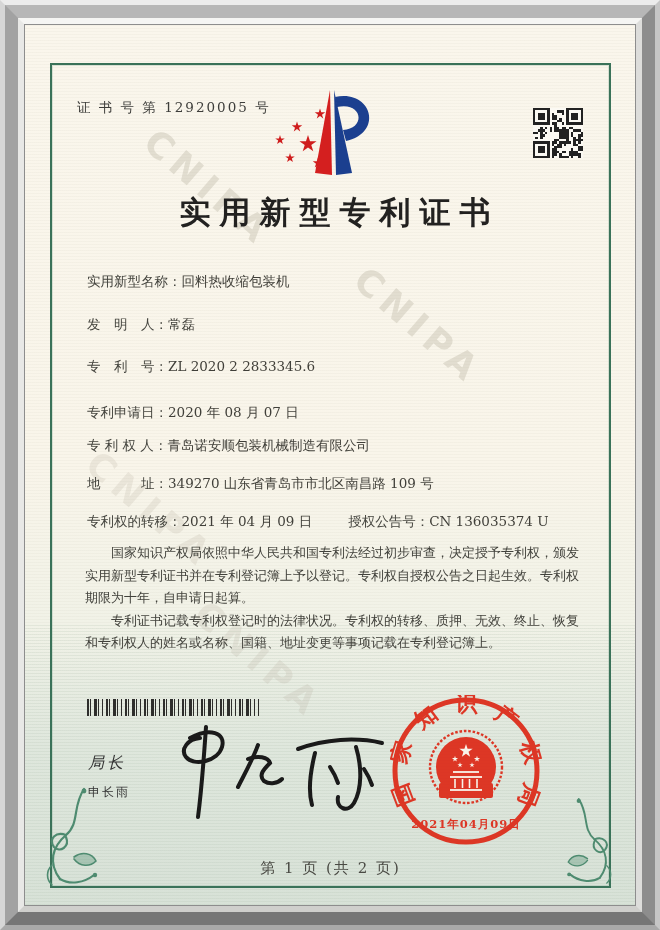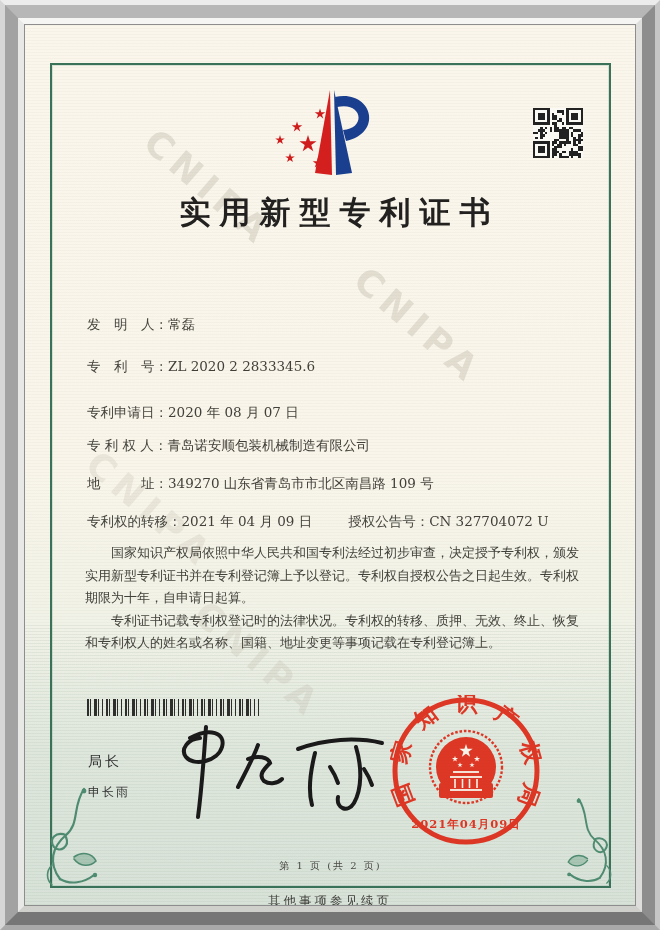--- a/index.html
+++ b/index.html
@@ -32,25 +32,25 @@
   .field-row{left:62px;font-size:13.5px;color:#45453f;white-space:nowrap;}
   .field-row .val{color:#403f39;}
   .pair2{margin-left:36px;}
   
   .body-text{left:60px;top:517px;width:494px;font-size:13px;line-height:1.74;color:#42423c;
     text-align:justify;}
   .body-text p{margin:0;text-indent:2em;}
   
   .barcode{left:62px;top:674px;width:172px;height:17px;
     background:repeating-linear-gradient(90deg,#2e2e2c 0 2px,transparent 2px 3px,#2e2e2c 3px 4px,transparent 4px 7px,#2e2e2c 7px 10px,transparent 10px 11px,#2e2e2c 11px 12px,transparent 12px 15px,#2e2e2c 15px 16px,transparent 16px 19px);}
-  .officer-title{left:63px;top:728px;font-size:14px;letter-spacing:3px;color:#333;}
+  .officer-title{left:63px;top:728px;font-size:16px;letter-spacing:3px;color:#333;font-style:italic;}
   .officer-name{left:63px;top:759px;font-size:12px;letter-spacing:2px;color:#333;}
   .signature{left:135px;top:700px;}
   .seal{left:365px;top:670px;opacity:0.93;}
-  .page-footer{left:25px;width:561px;top:834px;text-align:center;font-size:10px;letter-spacing:2px;color:#4a4a44;}
+  .page-footer{left:25px;width:561px;top:834px;text-align:center;font-size:15px;letter-spacing:2px;color:#4a4a44;}
   .continuation{left:0;width:610px;top:868px;text-align:center;font-size:12.5px;letter-spacing:3px;color:#3f3f3a;z-index:5;}
   .ornament{z-index:4;}
   .logo{left:243px;top:62px;}
   .qr{left:508px;top:82px;}
 </style>
 </head>
 <body>
 
 <div class="scene">
   <div class="frame-outer">
@@ -67,20 +67,21 @@
       <div class="texture"></div>
       <div class="lower-tint"></div>
 
       <span class="wm" style="left:138px;top:96px">CNIPA</span>
       <span class="wm" style="left:348px;top:234px">CNIPA</span>
       <span class="wm faint" style="left:80px;top:418px">CNIPA</span>
       <span class="wm faint" style="left:188px;top:568px">CNIPA</span>
 
       <div class="green-box"></div>
 
+      <div class="abs cert-no">证 书 号 第 12920005 号</div>
 
       <svg class="abs logo" width="128" height="100" viewBox="0 0 128 100">
         <use href="#star" fill="#cf1d1d" transform="translate(52,27) scale(5.5)"></use>
         <use href="#star" fill="#cf1d1d" transform="translate(29,40) scale(5.5)"></use>
         <use href="#star" fill="#cf1d1d" transform="translate(12,53) scale(5)"></use>
         <use href="#star" fill="#cf1d1d" transform="translate(40,57) scale(9)"></use>
         <use href="#star" fill="#cf1d1d" transform="translate(22,71) scale(5)"></use>
         <use href="#star" fill="#cf1d1d" transform="translate(50,76) scale(5.5)"></use>
         <path d="M62,3 L64,88 L47,86 Z" fill="#d41f1f"></path>
         <path d="M66,3 L84,86 L68,88 Z" fill="#1b3f8f"></path>
@@ -216,37 +217,40 @@
               <rect x="14" y="0" width="7" height="7" fill="#222"></rect>
               <rect x="15" y="1" width="5" height="5" fill="#fbf9f3"></rect>
               <rect x="16" y="2" width="3" height="3" fill="#222"></rect>
               <rect x="0" y="14" width="7" height="7" fill="#222"></rect>
               <rect x="1" y="15" width="5" height="5" fill="#fbf9f3"></rect>
               <rect x="2" y="16" width="3" height="3" fill="#222"></rect>
             </svg>
 
       <div class="abs title">实用新型专利证书</div>
 
+      <div class="abs field-row" style="top:248px">
+        <span>实用新型名称</span><span>：</span><span class="val">回料热收缩包装机</span>
+      </div>
       <div class="abs field-row" style="top:291px">
         <span>发　明　人</span><span>：</span><span class="val">常磊</span>
       </div>
       <div class="abs field-row" style="top:333px">
         <span>专　利　号</span><span>：</span><span class="val">ZL 2020 2 2833345.6</span>
       </div>
       <div class="abs field-row" style="top:379px">
         <span>专利申请日</span><span>：</span><span class="val">2020 年 08 月 07 日</span>
       </div>
       <div class="abs field-row" style="top:412px">
         <span>专 利 权 人</span><span>：</span><span class="val">青岛诺安顺包装机械制造有限公司</span>
       </div>
       <div class="abs field-row" style="top:450px">
         <span>地　　　址</span><span>：</span><span class="val">349270 山东省青岛市市北区南昌路 109 号</span>
       </div>
       <div class="abs field-row" style="top:488px">
-        <span><span>专利权的转移</span><span>：</span><span class="val">2021 年 04 月 09 日</span></span><span class="pair2"><span>授权公告号</span><span>：</span><span class="val">CN 327704072 U</span></span>
+        <span><span>专利权的转移</span><span>：</span><span class="val">2021 年 04 月 09 日</span></span><span class="pair2"><span>授权公告号</span><span>：</span><span class="val">CN 136035374 U</span></span>
       </div>
 
       <div class="abs body-text">
         <p>国家知识产权局依照中华人民共和国专利法经过初步审查，决定授予专利权，颁发实用新型专利证书并在专利登记簿上予以登记。专利权自授权公告之日起生效。专利权期限为十年，自申请日起算。</p>
         <p>专利证书记载专利权登记时的法律状况。专利权的转移、质押、无效、终止、恢复和专利权人的姓名或名称、国籍、地址变更等事项记载在专利登记簿上。</p>
       </div>
 
       <div class="abs barcode"></div>
 
       <div class="abs officer-title">局长</div>
@@ -286,21 +290,20 @@
             <path d="M-3.5,12 L-3.5,21" stroke-width="1.6"></path>
             <path d="M3.5,12 L3.5,21" stroke-width="1.6"></path>
             <path d="M11,12 L11,21" stroke-width="1.6"></path>
             <path d="M-16,23 L16,23"></path>
           </g>
         </g>
         <text x="76" y="133" text-anchor="middle" font-size="11.5" font-weight="bold" letter-spacing="1" fill="#dd2a18" font-family="'DejaVu Serif','Liberation Serif',serif">2021年04月09日</text>
       </svg>
 
       <div class="abs page-footer">第 1 页 (共 2 页)</div>
-      <div class="abs continuation">其他事项参见续页</div>
 
       <svg class="abs ornament" style="left:13px;top:762px" width="64" height="102" viewBox="0 0 64 102" fill="none" stroke="#4e8b70" stroke-width="2.2" stroke-linecap="round">
         <path d="M46,2 C34,20 42,36 28,48 C14,60 10,76 22,92"></path>
         <path d="M28,48 C18,44 10,52 16,60 C22,66 32,60 28,50"></path>
         <path d="M22,92 C32,98 46,96 56,88"></path>
         <path d="M36,70 C44,64 54,66 58,74 C52,80 42,80 36,72" fill="rgba(78,139,112,0.35)" stroke-width="1.6"></path>
         <path d="M14,78 C8,84 8,92 14,98" stroke-width="1.6"></path>
         <circle cx="46" cy="4" r="2.4" fill="#4e8b70" stroke="none"></circle>
         <circle cx="57" cy="88" r="2.2" fill="#4e8b70" stroke="none"></circle>
       </svg>

